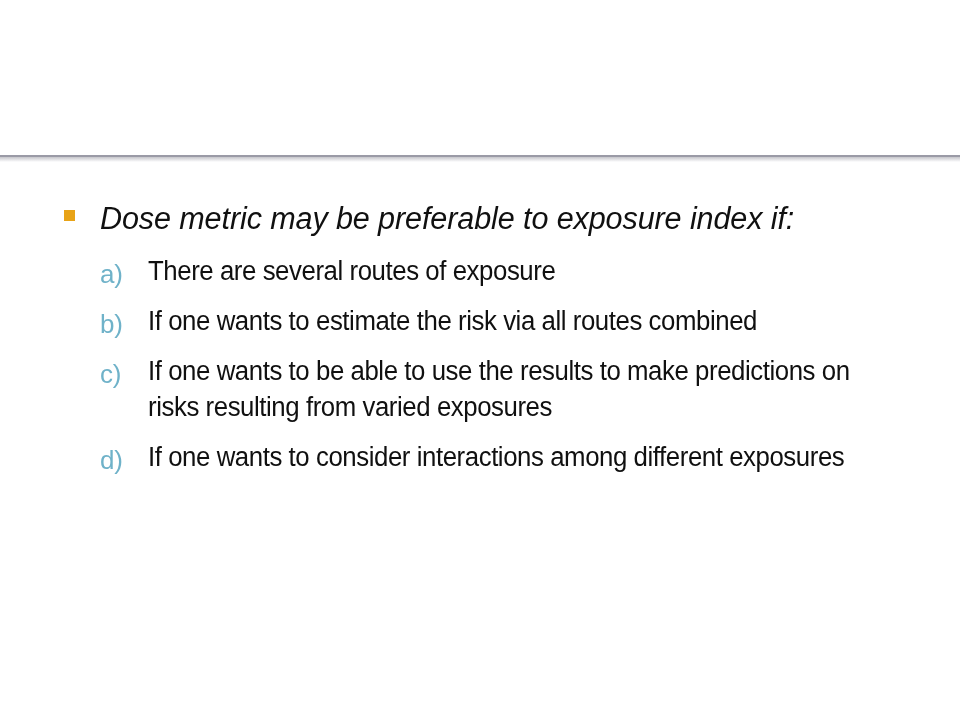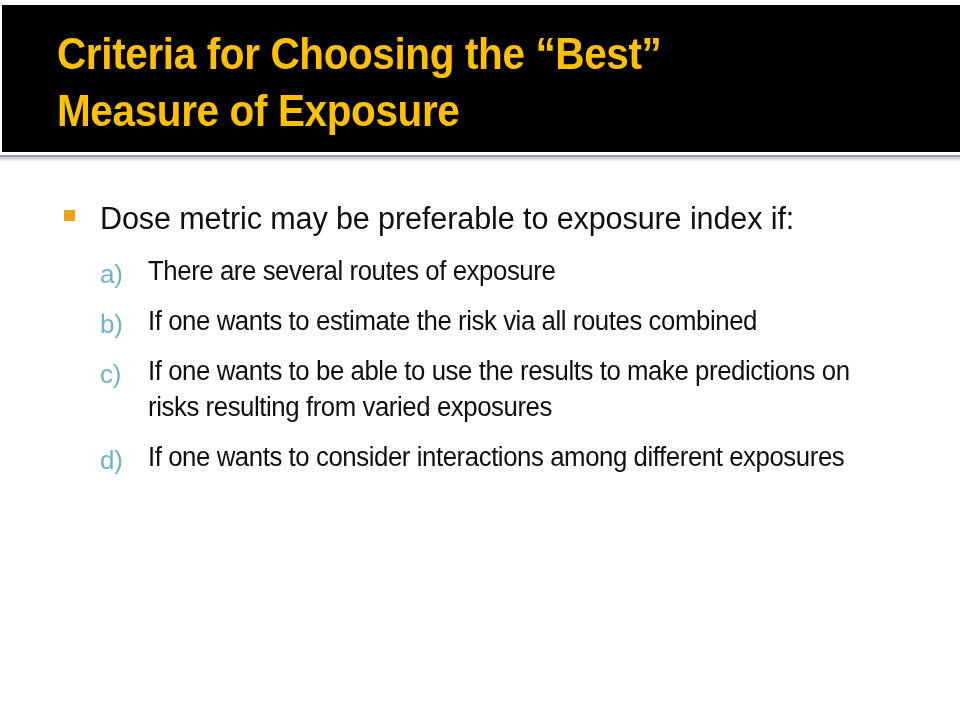--- a/index.html
+++ b/index.html
@@ -73,20 +73,21 @@
     width: 960px;
     height: 550px;
   }
 
   
   .l1-item {
     position: relative;
     margin: 0 0 0 0;
     padding: 28px 8px 0 100px;
     min-height: 0;
+    font-style: italic;
   }
   .l1-marker {
     position: absolute;
     left: 64px;
     top: 40px;
     width: 11px;
     height: 11px;
     background: #E8A317;
   }
   .l1-text {
@@ -129,24 +130,20 @@
     width: 760px;
     transform: scaleX(0.955);
     transform-origin: left top;
   }
 </style>
 </head>
 <body>
 
 <div id="slide">
 
-  <div id="title-band">
-    <div id="title-text">Criteria for Choosing the “Best”
-Measure of Exposure</div>
-  </div>
 
   <div id="title-divider"></div>
   <div id="title-divider-shadow"></div>
 
   <div id="body-area">
 
     <div class="l1-item">
       <span class="l1-marker"></span>
       <div class="l1-text">Dose metric may be preferable to exposure index if:</div>
     </div>

